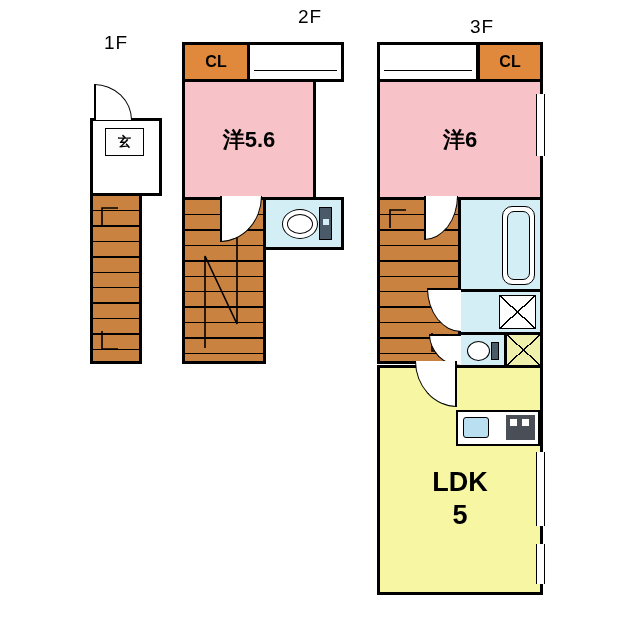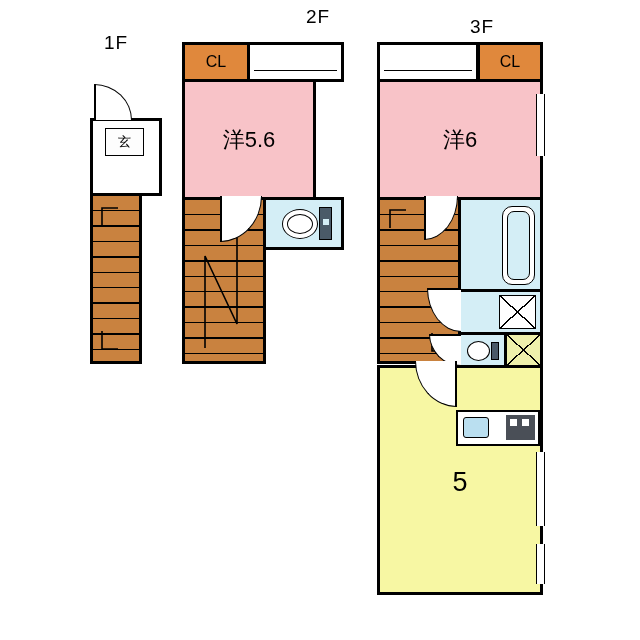--- a/index.html
+++ b/index.html
@@ -1,19 +1,19 @@
 <!DOCTYPE html>
 <html style="--pink: #f8c3c8; --yellow: #f7f7a3; --closet-orange: #e0883c; --stairs-orange: #c9823f; --wet-blue: #d4eef6; --hatch-yellow: #eef0ab; --wall: #000000;"><head>
 <meta charset="utf-8">
 <style>
   html,body{margin:0;padding:0;background:#fff;}
   .plan{position:relative;width:640px;height:640px;background:#ffffff;
         font-family:"Liberation Sans","DejaVu Sans",sans-serif;color:#000;overflow:hidden;}
   .abs{position:absolute;box-sizing:border-box;}
-  .room{position:absolute;box-sizing:border-box;border:3px solid var(--wall,#000);}
+  .room{position:absolute;box-sizing:border-box;border:3px solid var(--wall,#000);font-weight:bold;}
   .center{display:flex;align-items:center;justify-content:center;}
   .flabel{position:absolute;font-size:19px;text-align:center;letter-spacing:1px;}
   .room-label{font-size:22px;}
   .stairs{background-color:var(--stairs-orange,#c9823f);
           background-image:repeating-linear-gradient(to bottom,transparent 0px,transparent 14px,var(--wall,#000) 14px,var(--wall,#000) 15.4px);}
   .arc{position:absolute;background:#fff;box-sizing:border-box;}
   .arc-tr{border-top:1.5px solid #000;border-right:1.5px solid #000;border-left:2px solid #000;border-radius:0 100% 0 0;}
   .arc-br{border-right:1.5px solid #000;border-bottom:1.5px solid #000;border-left:2px solid #000;border-radius:0 0 100% 0;}
   .arc-bl{border-left:1.5px solid #000;border-bottom:1.5px solid #000;border-right:2px solid #000;border-radius:0 0 0 100%;}
   .arc-vl{border-top:2px solid #000;border-left:1.5px solid #000;border-bottom:1.5px solid #000;border-radius:0 0 0 100%;}
@@ -39,21 +39,21 @@
     </div>
   </div>
 
   <div class="room stairs" style="left:90px;top:193px;width:52px;height:171px">
     <svg class="overlay" width="46" height="165">
       <polyline class="sline" points="9,30 9,12 25,12"></polyline>
       <polyline class="sline" points="9,135 9,153 25,153"></polyline>
     </svg>
   </div>
 
-  <div class="flabel" style="left:296px;top:6px;width:44px">2F</div>
+  <div class="flabel" style="left:288px;top:6px;width:44px">2F</div>
 
   <div class="room center" style="left:182px;top:42px;width:68px;height:40px;background:var(--closet-orange,#e0883c);font-size:16px">
     <span>CL</span>
   </div>
   <div class="room" style="left:247px;top:42px;width:97px;height:40px;background:#fff">
     <div class="tline" style="left:4px;right:4px;top:25px"></div>
   </div>
 
   <div class="room center room-label" style="left:182px;top:79px;width:134px;height:121px;background:var(--pink,#f8c3c8)">
     <span>洋5.6</span>
@@ -107,20 +107,21 @@
 
   <div class="room" style="left:458px;top:332px;width:49px;height:36px;background:var(--wet-blue,#d4eef6)">
     <div class="abs" style="right:5px;top:7px;width:8px;height:18px;background:#4a5a68;border:1px solid #000"></div>
     <div class="abs" style="left:6px;top:6px;width:23px;height:20px;border:1.3px solid #000;border-radius:50%;background:#fff"></div>
   </div>
 
   <div class="room xhatch" style="left:504px;top:332px;width:39px;height:36px;background-color:var(--hatch-yellow,#eef0ab)"></div>
 
   <div class="room" style="left:377px;top:365px;width:166px;height:230px;background:var(--yellow,#f7f7a3)">
     <div class="abs" style="left:0;right:0;top:98px;text-align:center;font-size:27px;line-height:33px">
+      <div>LDK</div>
       <div>5</div>
     </div>
     <div class="abs" style="left:76px;top:42px;width:84px;height:36px;background:#fff;border:2px solid #000">
       <div class="abs" style="left:5px;top:5px;width:26px;height:21px;background:#badff0;border:1.2px solid #000;border-radius:3px"></div>
       <div class="abs" style="right:3px;top:3px;width:29px;height:25px;background:#4a4f57">
         <div class="abs" style="left:4px;top:4px;width:7px;height:7px;background:#fff"></div>
         <div class="abs" style="left:16px;top:4px;width:7px;height:7px;background:#fff"></div>
       </div>
     </div>
   </div>

